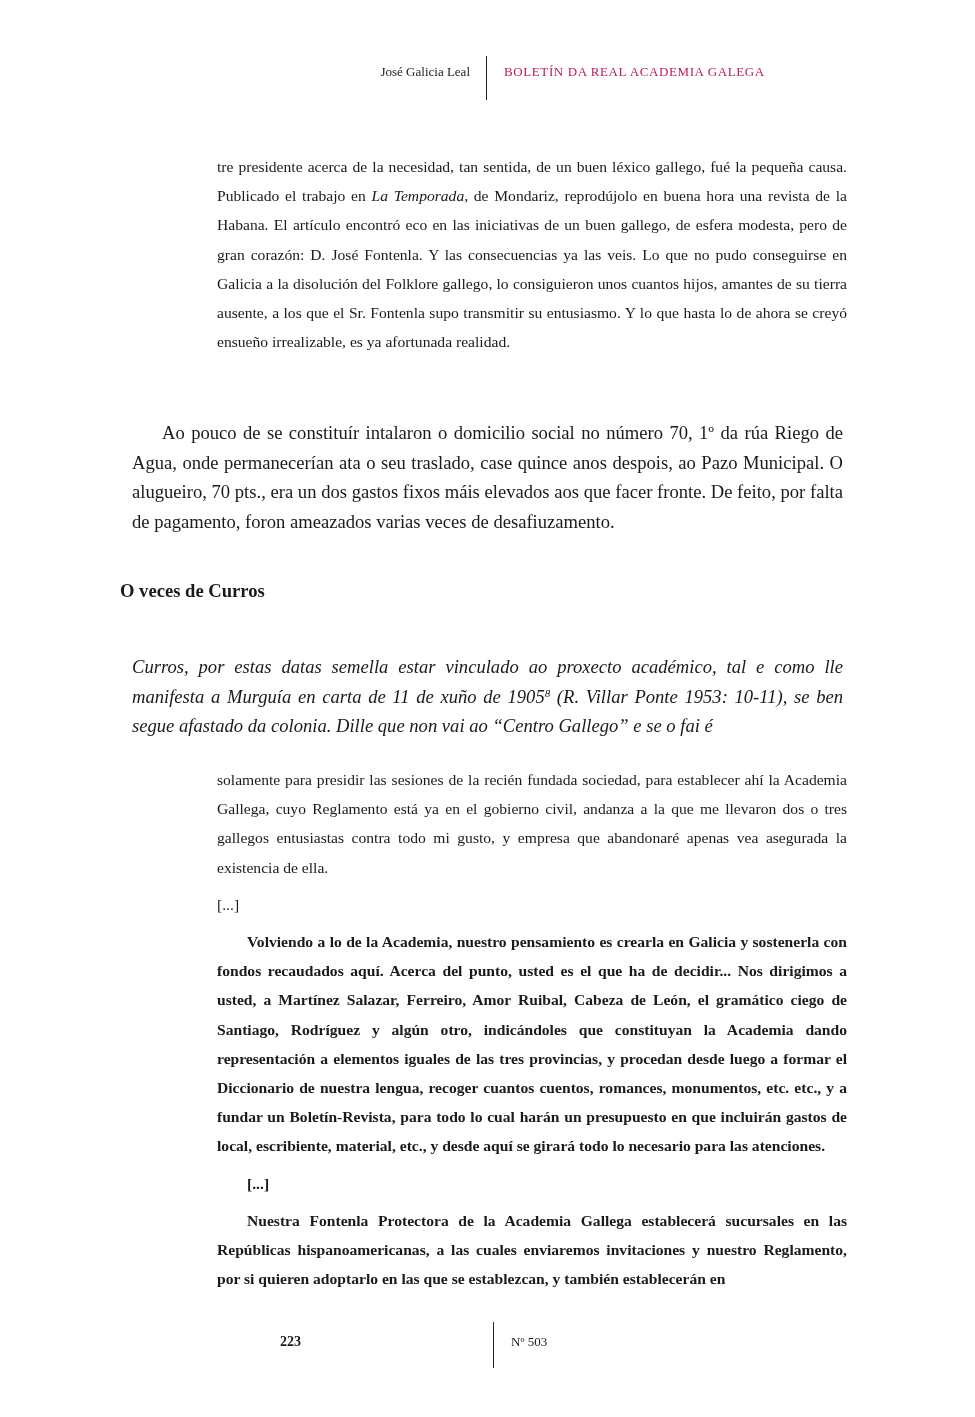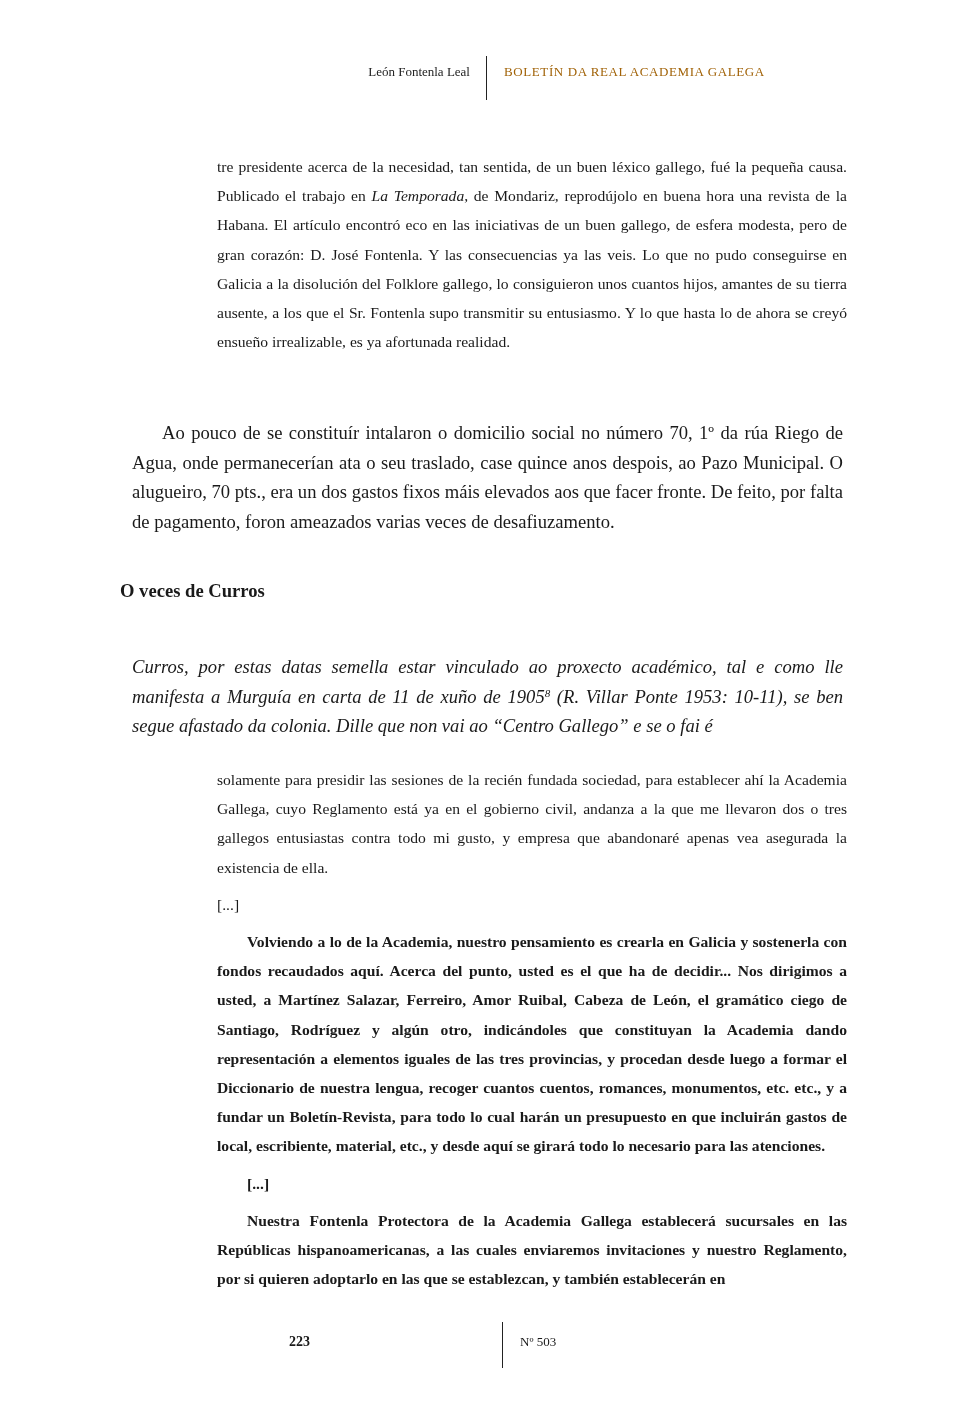--- a/index.html
+++ b/index.html
@@ -1,43 +1,43 @@
 <!DOCTYPE html>
 <html><head>
 <meta charset="utf-8">
 <style>
   html, body { margin: 0; padding: 0; background: #ffffff; }
   body { width: 975px; height: 1417px; position: relative; overflow: hidden; color: #1a1a1a; font-family: "Liberation Serif", "DejaVu Serif", serif; }
   .header { position: absolute; top: 56px; left: 0; width: 975px; height: 44px; }
   .header .author { position: absolute; right: 505px; top: 8px; font-size: 13px; color: #222; }
   .header .rule { position: absolute; left: 486px; top: 0; width: 1px; height: 44px; background: #222; }
-  .header .journal { position: absolute; left: 504px; top: 8px; font-size: 13px; letter-spacing: 0.6px; color: #a16207; }
+  .header .journal { position: absolute; left: 504px; top: 8px; font-size: 13px; letter-spacing: 0.6px; color: #be185d; }
 
   .quote { position: absolute; left: 209px; width: 646px; font-size: 15.6px; line-height: 29.2px; text-align: justify; }
   .quote p { margin: 8px; }
   .quote .indent { text-indent: 30px; font-weight: bold; }
 
   .body-text { position: absolute; left: 120px; width: 735px; font-size: 18.6px; line-height: 29.5px; text-align: justify; }
   .body-text p { margin: 12px; }
   .body-text .indent { text-indent: 30px; }
 
   .section-title { position: absolute; left: 120px; top: 580px; font-size: 18.6px; font-weight: bold; }
   sup { font-size: 11px; vertical-align: 6px; line-height: 0; }
   em { font-style: italic; }
 
-  .footer { position: absolute; top: 1322px; left: 16px; width: 799px; height: 46px; }
+  .footer { position: absolute; top: 1322px; left: 7px; width: 799px; height: 46px; }
   .footer .page { position: absolute; right: 505px; top: 12px; font-size: 14px; font-weight: bold; }
   .footer .rule { position: absolute; left: 486px; top: 0; width: 1px; height: 46px; background: #222; }
   .footer .issue { position: absolute; left: 504px; top: 12px; font-size: 13px; }
 </style>
 </head>
 <body>
 
 <div class="header">
-  <span class="author">León Fontenla Leal</span>
+  <span class="author">José Galicia Leal</span>
   <span class="rule"></span>
   <span class="journal">BOLETÍN DA REAL ACADEMIA GALEGA</span>
 </div>
 
 <div class="quote" style="top:144px;">
   <p><span>tre presidente acerca de la necesidad, tan sentida, de un buen léxico gallego, fué la pequeña causa. Publicado el trabajo en </span><em>La Temporada</em><span>, de Mondariz, reprodújolo en buena hora una revista de la Habana. El artículo encontró eco en las iniciativas de un buen gallego, de esfera modesta, pero de gran corazón: D. José Fontenla. Y las consecuencias ya las veis. Lo que no pudo conseguirse en Galicia a la disolución del Folklore gallego, lo consiguieron unos cuantos hijos, amantes de su tierra ausente, a los que el Sr. Fontenla supo transmitir su entusiasmo. Y lo que hasta lo de ahora se creyó ensueño irrealizable, es ya afortunada realidad.</span></p>
 </div>
 
 <div class="body-text" style="top:406px;">
   <p class="indent">Ao pouco de se constituír intalaron o domicilio social no número 70, 1º da rúa Riego de Agua, onde permanecerían ata o seu traslado, case quince anos despois, ao Pazo Municipal. O alugueiro, 70 pts., era un dos gastos fixos máis elevados aos que facer fronte. De feito, por falta de pagamento, foron ameazados varias veces de desafiuzamento.</p>

